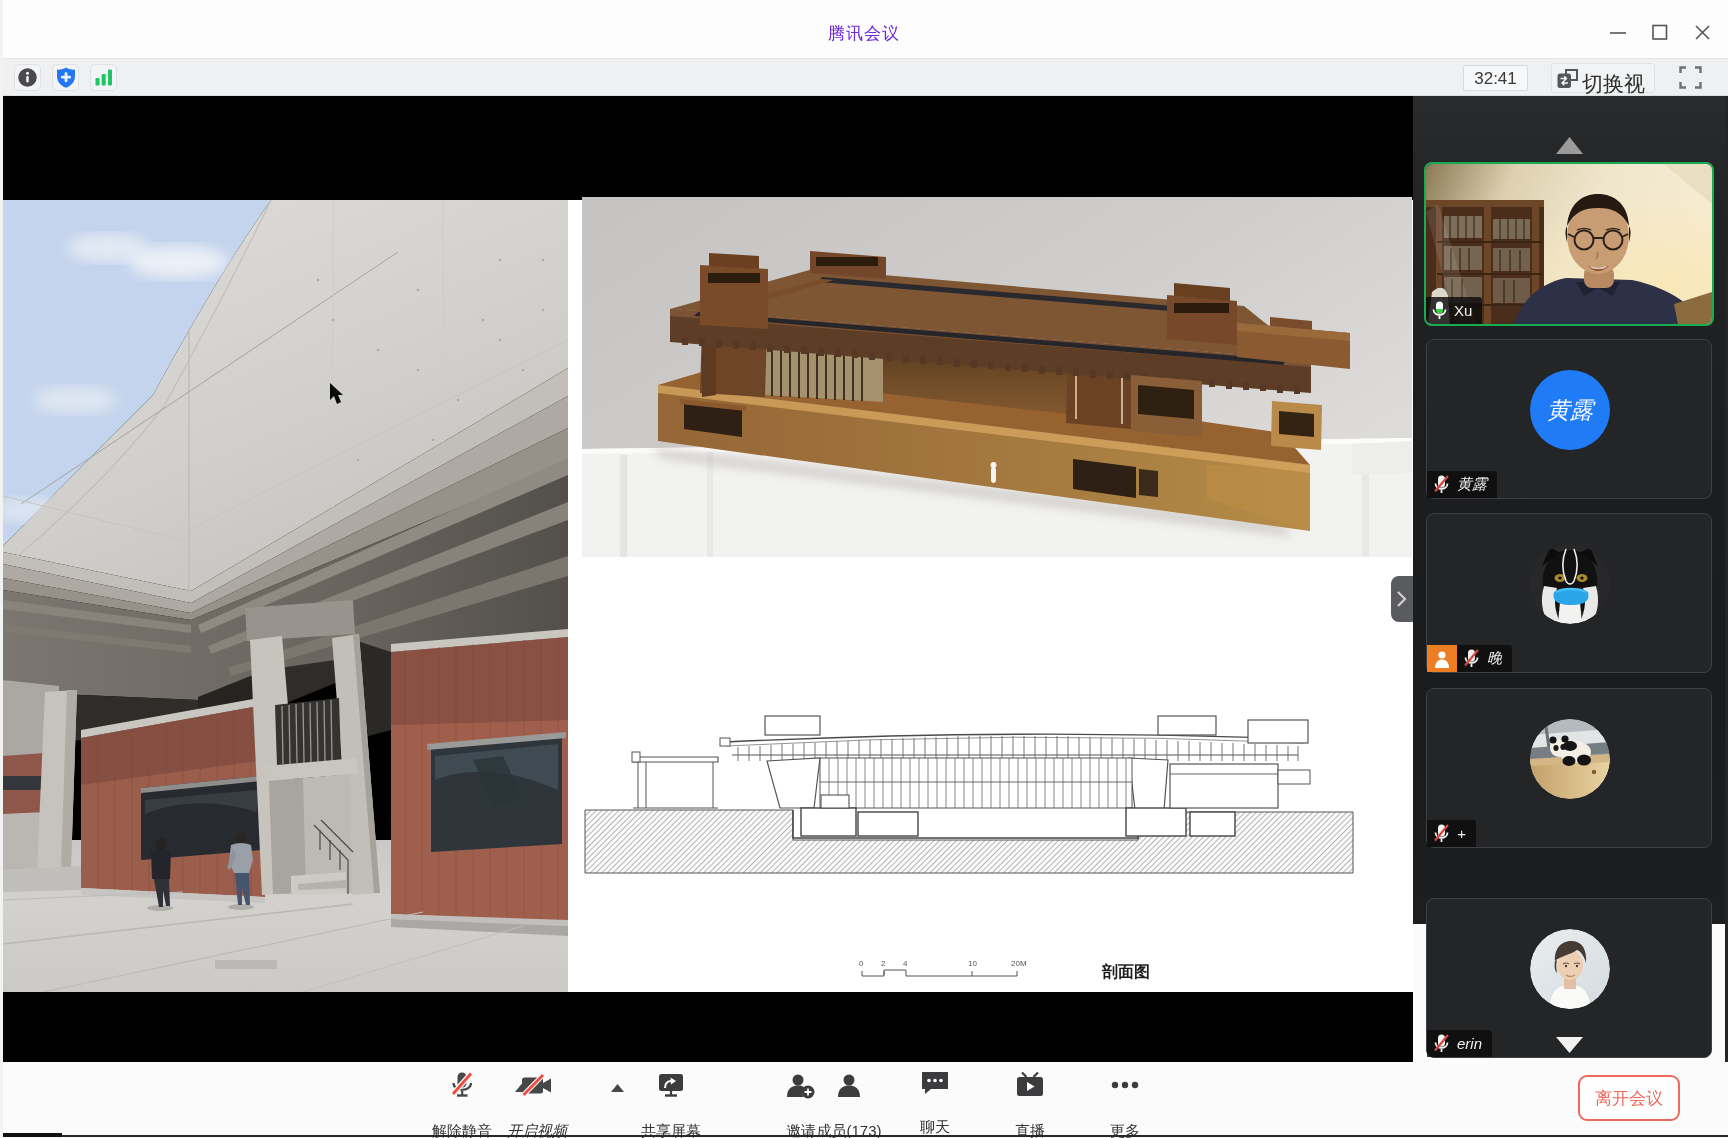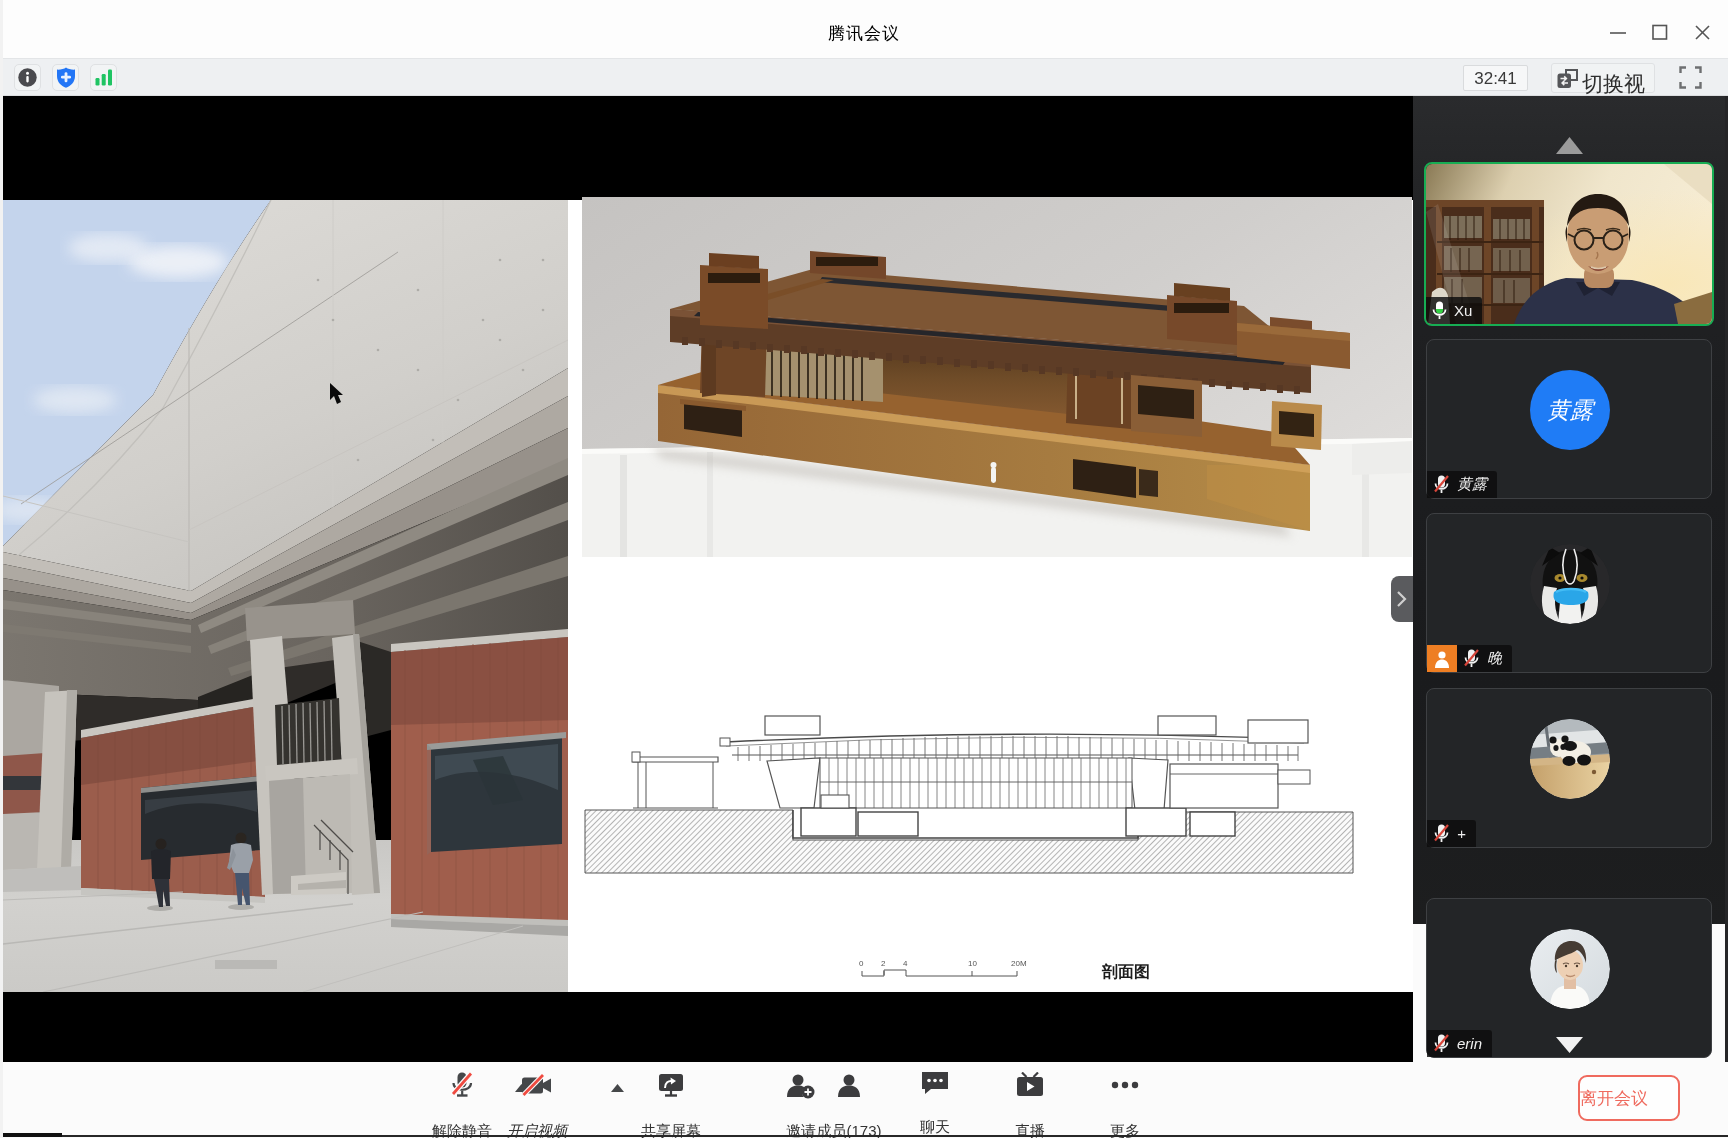--- a/index.html
+++ b/index.html
@@ -3,21 +3,21 @@
 <meta charset="utf-8">
 <style>
   * { margin:0; padding:0; box-sizing:border-box; }
   html,body { width:1728px; height:1138px; overflow:hidden; background:#fff;
     font-family:"Liberation Sans", sans-serif; }
   .abs { position:absolute; }
   #page { position:relative; width:1728px; height:1138px; background:#fbfbfb; }
 
   
   #titlebar { left:0; top:0; width:1728px; height:58px; background:#fdfdfd; }
-  #title { width:100%; top:22px; text-align:center; font-size:17px; color:#000000; letter-spacing:1px;}
+  #title { width:100%; top:22px; text-align:center; font-size:17px; color:#6d28d9; letter-spacing:1px;}
   .winctl { top:24px; color:#555; }
 
   
   #toolbar2 { left:0; top:58px; width:1728px; height:38px; background:#eef0f2; border-top:1px solid #e3e5e7; border-bottom:1px solid #dcdee0;}
   .tbtn { top:5px; width:27px; height:27px; background:#f2f4f5; border:1px solid #dfe1e3; border-radius:5px; }
   #timerbox { left:1463px; top:6px; width:65px; height:26px; border:1px solid #d9dbdd; background:#f6f7f8; border-radius:2px;
      font-size:17px; color:#3a3a3a; text-align:center; line-height:25px;}
   #switchview { left:1551px; top:4px; width:104px; height:30px; border:1px solid #dfe1e3; background:#f1f3f4; border-radius:3px; }
   #switchview span { position:absolute; left:30px; top:6px; font-size:21px; color:#2e2e2e; }
 
@@ -32,21 +32,21 @@
   .avatar { left:103px; top:30px; width:80px; height:80px; border-radius:50%; }
   .namechip { position:absolute; left:0px; bottom:0px; height:27px; background:rgba(12,12,12,0.82);
       color:#f0f0f0; font-size:15px; display:flex; align-items:center; padding:0 10px 0 6px; border-radius:0 3px 0 0; }
   .namechip svg { margin-right:7px; }
 
   
   #bottombar { left:0; top:1062px; width:1728px; height:74px; background:#fbfbfb; }
   .bitem { top:10px; width:90px; text-align:center; color:#3c3c3e; }
   .bitem .lbl { margin-top:14px; font-size:15px; color:#333; }
   #leave { left:1578px; top:13px; width:102px; height:46px; border:2px solid #ef6a5e; border-radius:9px;
-     color:#ef6a5e; font-size:17px; line-height:43px; background:#fefefe;}
+     color:#ef6a5e; font-size:17px; text-align:center; line-height:43px; background:#fefefe;}
   #botline { left:0; top:1135px; width:1728px; height:2px; background:#272727; }
   #botcorner { left:0; top:1133px; width:62px; height:4px; background:#111; }
 
   
   #lborder { left:0; top:0; width:3px; height:1138px; background:#f2f2f2; }
   #rborder { left:1725px; top:96px; width:3px; height:966px; background:#252527; }
 </style>
 </head>
 <body>
 <div id="page">

